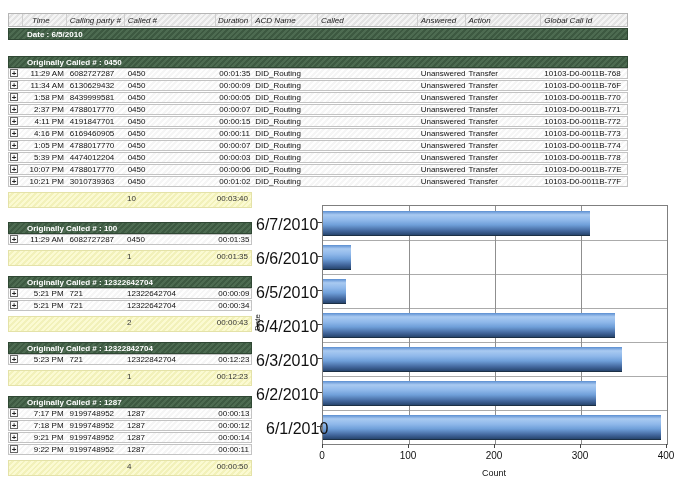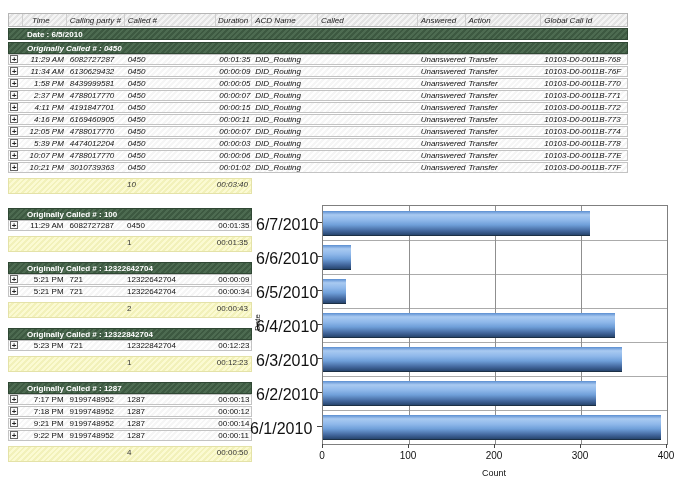--- a/index.html
+++ b/index.html
@@ -58,21 +58,21 @@
 
   .summary-row {
     position:relative; width:244px; height:16px; margin-top:5px; box-sizing:border-box;
     background:repeating-linear-gradient(135deg,#fbfad2 0 2px,#f2f1ba 2px 4px);
     border:1px solid #e4e2a8; font-size:8px; color:#333;
   }
   .sum-count { position:absolute; left:118px; top:1px; }
   .sum-duration { position:absolute; right:3px; top:1px; }
 
   .group { margin-top:10px; }
-  .group.full-grp { margin-top:2px;font-style:italic; }
+  .group.full-grp { margin-top:16px; }
   .group.first-narrow { margin-top:14px; }
 
   
   .chart { position:absolute; left:250px; top:196px; width:426px; height:289px; }
   .plot {
     position:absolute; left:72px; top:9px; width:344px; height:238px;
     border:1px solid #7f7f7f; background:#fff;
   }
   .grid-v { position:absolute; top:0; bottom:0; width:1px; background:#8f8f8f; }
   .grid-h { position:absolute; left:0; right:0; height:1px; background:#ababab; }
@@ -179,21 +179,21 @@
             <div class="cell c3">0450</div>
             <div class="cell c4">00:00:11</div>
             <div class="cell c5">DID_Routing</div>
             <div class="cell c6"></div>
             <div class="cell c7">Unanswered</div>
             <div class="cell c8">Transfer</div>
             <div class="cell c9">10103-D0-0011B-773</div>
           </div>
           <div class="data-row full">
             <div class="cell c0"><span class="expand-btn">+</span></div>
-            <div class="cell c1">12:05 PM</div>
+            <div class="cell c1">1:05 PM</div>
             <div class="cell c2">4788017770</div>
             <div class="cell c3">0450</div>
             <div class="cell c4">00:00:07</div>
             <div class="cell c5">DID_Routing</div>
             <div class="cell c6"></div>
             <div class="cell c7">Unanswered</div>
             <div class="cell c8">Transfer</div>
             <div class="cell c9">10103-D0-0011B-774</div>
           </div>
           <div class="data-row full">
@@ -350,21 +350,21 @@
       <div class="ylab" style="left: 6px; top: 54px;">6/6/2010</div>
       <div class="tick-y" style="left: 67px; top: 60px;"></div>
       <div class="ylab" style="left: 6px; top: 88px;">6/5/2010</div>
       <div class="tick-y" style="left: 67px; top: 94px;"></div>
       <div class="ylab" style="left: 6px; top: 122px;">6/4/2010</div>
       <div class="tick-y" style="left: 67px; top: 128px;"></div>
       <div class="ylab" style="left: 6px; top: 156px;">6/3/2010</div>
       <div class="tick-y" style="left: 67px; top: 162px;"></div>
       <div class="ylab" style="left: 6px; top: 190px;">6/2/2010</div>
       <div class="tick-y" style="left: 67px; top: 196px;"></div>
-      <div class="ylab" style="left: 0; top: 224px;">6/1/2010</div>
+      <div class="ylab" style="left: 16px; top: 224px;">6/1/2010</div>
       <div class="tick-y" style="left: 67px; top: 230px;"></div>
       <div class="tick-x" style="left: 72px; top: 248px;"></div>
       <div class="xlab" style="left: 50px; top: 254px;">0</div>
       <div class="tick-x" style="left: 158px; top: 248px;"></div>
       <div class="xlab" style="left: 136px; top: 254px;">100</div>
       <div class="tick-x" style="left: 244px; top: 248px;"></div>
       <div class="xlab" style="left: 222px; top: 254px;">200</div>
       <div class="tick-x" style="left: 330px; top: 248px;"></div>
       <div class="xlab" style="left: 308px; top: 254px;">300</div>
       <div class="tick-x" style="left: 416px; top: 248px;"></div>

